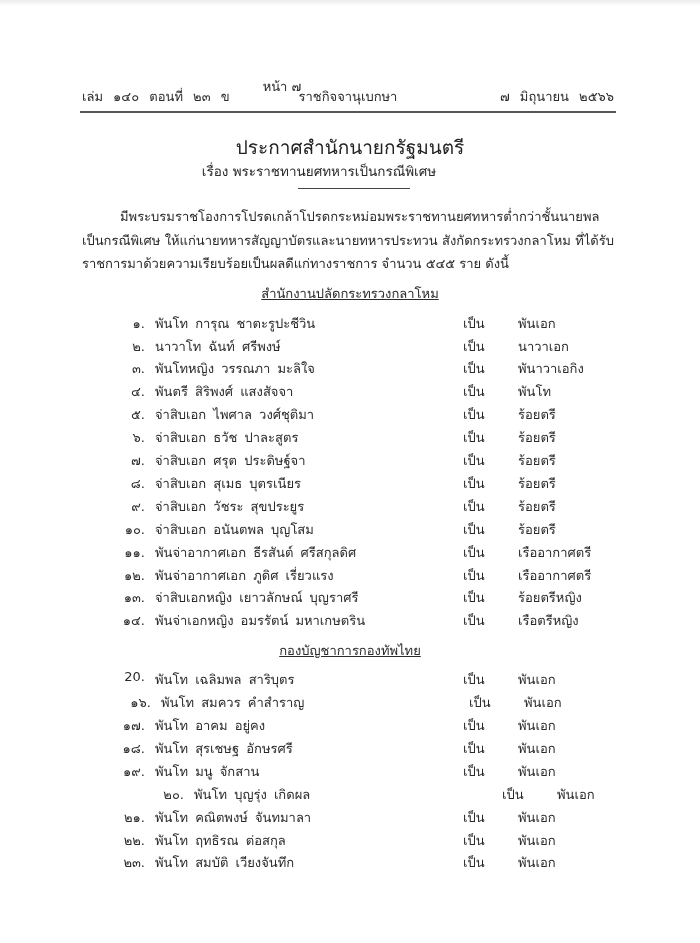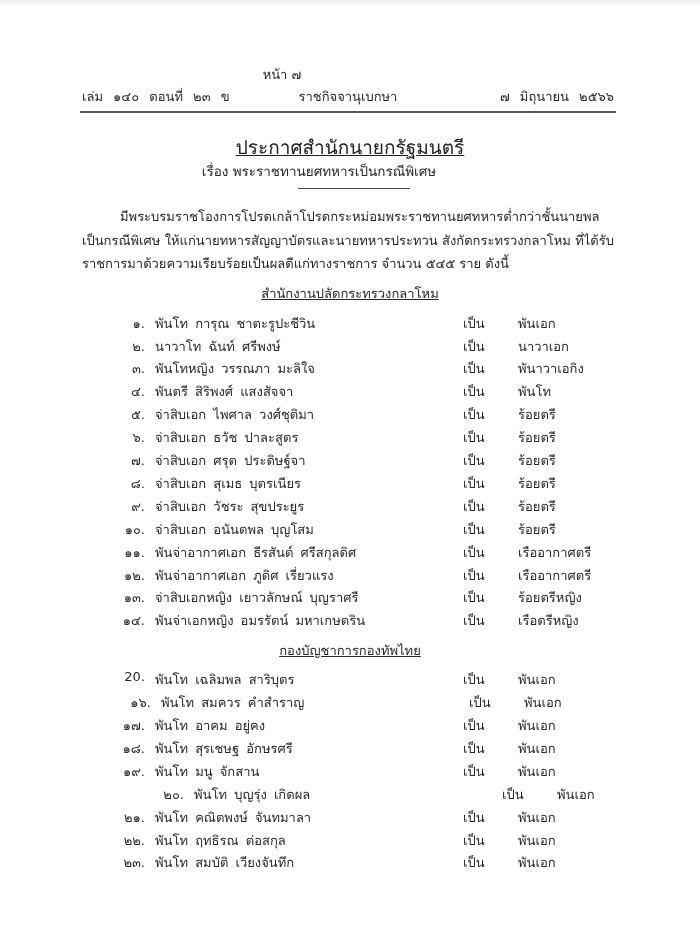--- a/index.html
+++ b/index.html
@@ -8,37 +8,37 @@
       background: #ffffff;
       font-family: "DejaVu Sans", "Liberation Sans", sans-serif;
       color: #2a2a2a;
       position: relative;
     }
     .topshade {
       position: absolute; left: 0; top: 0; width: 700px; height: 6px;
       background: linear-gradient(#ececec, #ffffff);
     }
     .page-no {
-      position: absolute; left: 0; width: 564px; top: 64px;
+      position: absolute; left: 0; width: 564px; top: 76px;
       text-align: center; font-size: 13px;
     }
     .header-line {
       position: absolute; left: 82px; width: 532px; top: 86px;
       height: 22px; font-size: 13px;
     }
     .header-line .left { position: absolute; left: 0; top: 0; word-spacing: 6px; }
     .header-line .center { position: absolute; left: 0; width: 532px; text-align: center; top: 0; }
     .header-line .right { position: absolute; right: 0; top: 0; word-spacing: 6px; }
     .header-rule {
       position: absolute; left: 80px; width: 536px; top: 111px; height: 2px;
       background: #555;
     }
     .title {
       position: absolute; left: 0; width: 700px; top: 132px;
-      text-align: center; font-size: 19px; color: #222; text-decoration: underline;
+      text-align: center; font-size: 19px; color: #222;
     }
     .subject {
       position: absolute; left: 0; width: 638px; top: 160px;
       text-align: center; font-size: 13.5px;
     }
     .subject-rule {
       position: absolute; left: 298px; width: 112px; top: 188px; height: 1px;
       background: #444;
     }
     .body-para {

